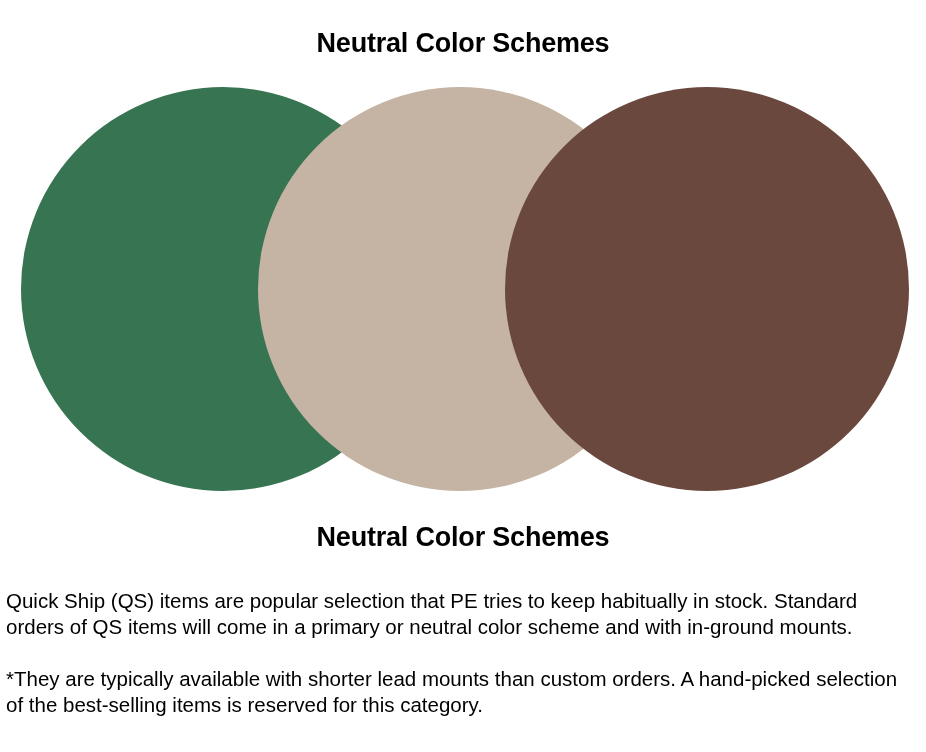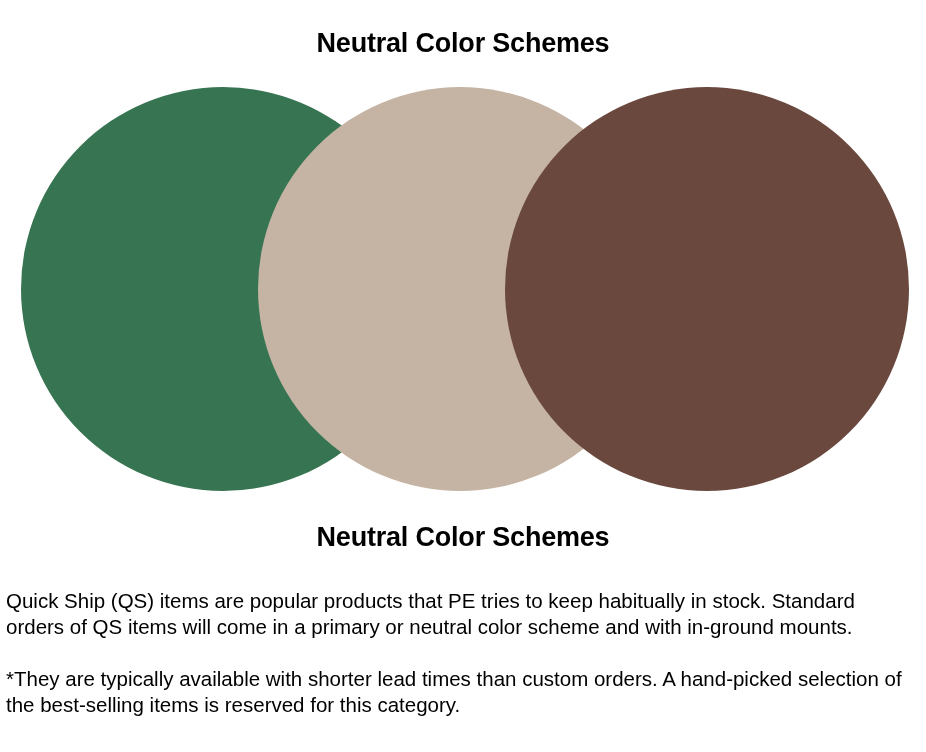--- a/index.html
+++ b/index.html
@@ -90,17 +90,17 @@
 
   <div class="swatch-group">
     <div class="swatch swatch-green" style="background: rgb(55, 116, 82);"></div>
     <div class="swatch swatch-beige" style="background: rgb(197, 180, 164);"></div>
     <div class="swatch swatch-brown" style="background: rgb(106, 72, 61);"></div>
   </div>
 
   <div class="title-bottom">Neutral Color Schemes</div>
 
   <div class="body-copy">
-    <p class="paragraph">Quick Ship (QS) items are popular products that PE tries to keep habitually in stock. Standard orders of QS items will come in a primary or neutral color scheme and with in-ground mounts.</p>
-    <p class="paragraph">*They are typically available with shorter lead times than custom orders. A hand-picked selection of the best-selling items is reserved for this category.</p>
+    <p class="paragraph">Quick Ship (QS) items are popular selection that PE tries to keep habitually in stock. Standard orders of QS items will come in a primary or neutral color scheme and with in-ground mounts.</p>
+    <p class="paragraph">*They are typically available with shorter lead mounts than custom orders. A hand-picked selection of the best-selling items is reserved for this category.</p>
   </div>
 
 </div>
 
 </body></html>

